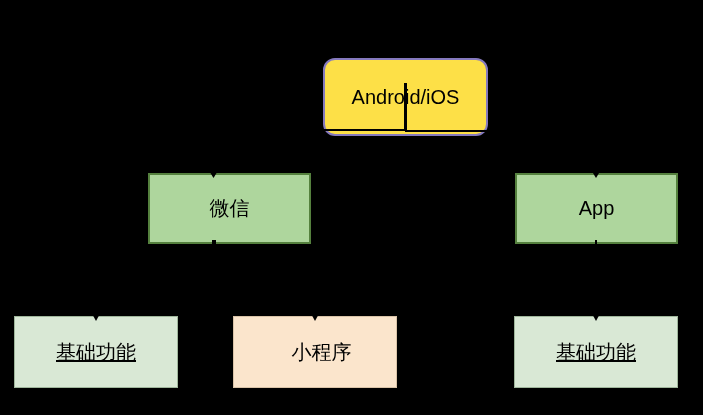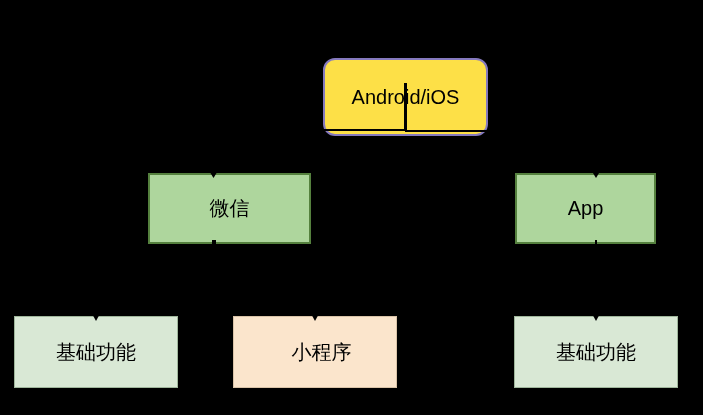--- a/index.html
+++ b/index.html
@@ -28,24 +28,25 @@
     background: #fde047;
     border: 2px solid #8579BE;
     border-radius: 12px;
     margin-top: 48px;
   }
   .node-green {
     background: #AED69D;
     border: 2px solid #55813E;
   }
   .node-wechat { left: 148px; top: 173px; width: 163px; height: 71px; }
-  .node-app    { left: 515px; top: 173px; width: 141px; height: 71px; }
+  .node-app    { left: 515px; top: 173px; width: 163px; height: 71px; }
   .node-lightgreen {
     background: #D9E8D5;
     border: 1px solid #9FB69B;
+    text-decoration: underline;
   }
   .node-basic-left  { left: 14px;  top: 316px; width: 164px; height: 72px; }
   .node-basic-right { left: 514px; top: 316px; width: 164px; height: 72px; }
   .node-mini {
     left: 233px; top: 316px; width: 164px; height: 72px;
     background: #FBE5CC;
     border: 1px solid #D9C3A7;
     padding-left: 13px;
   }
   .edge-layer {

